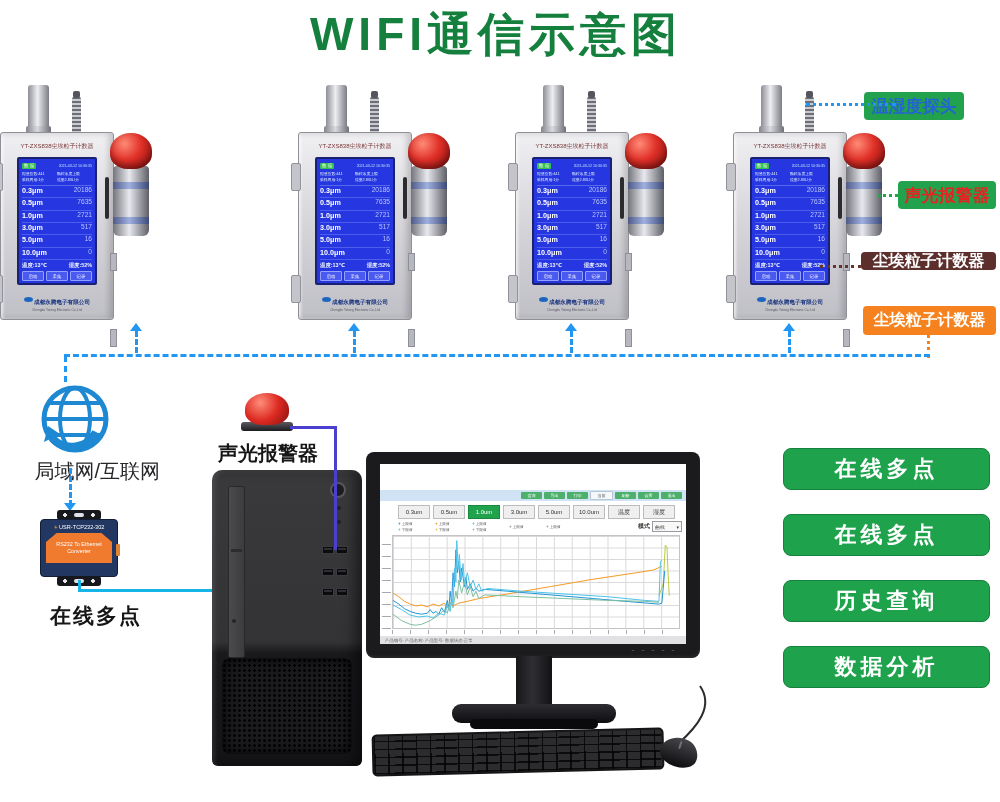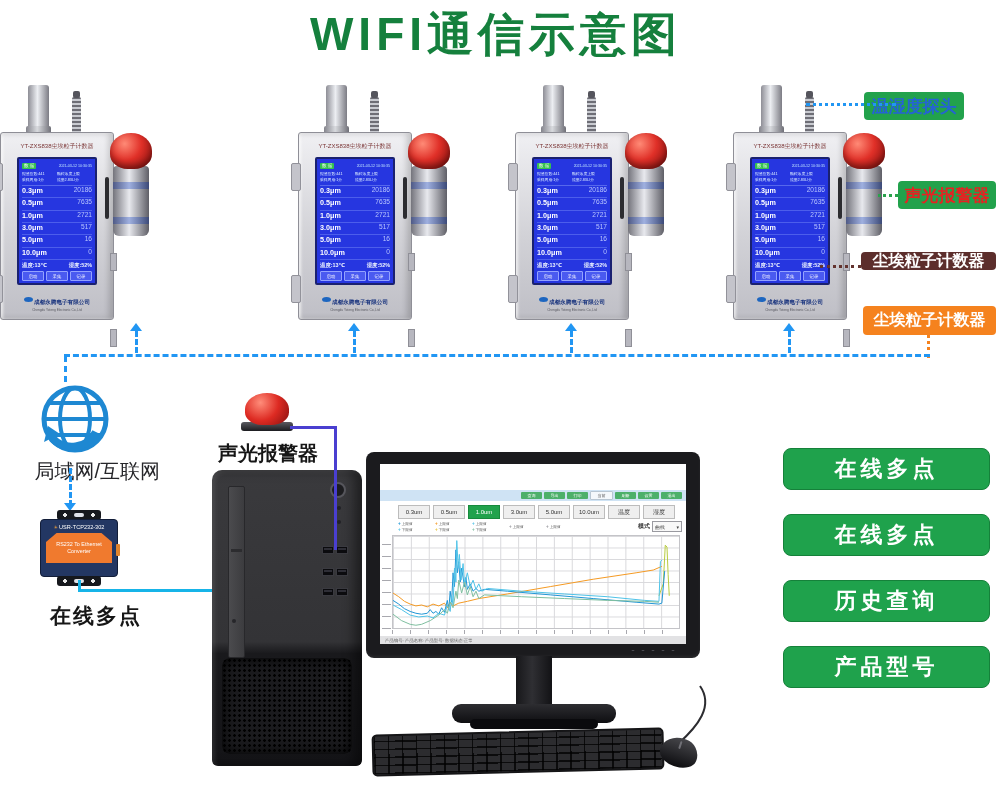--- a/index.html
+++ b/index.html
@@ -613,15 +613,15 @@
     <path d="M64 8 C 78 28, 62 48, 42 66" fill="none" stroke="#2c2c30" stroke-width="2"></path>
   </svg>
 
   <div id="keyboard" class="abs"></div>
   <div id="mouse" class="abs"></div>
 
   <div id="features" class="abs">
       <div class="feature-btn">在线多点</div>
       <div class="feature-btn">在线多点</div>
       <div class="feature-btn">历史查询</div>
-      <div class="feature-btn">产品型号</div>
+      <div class="feature-btn">数据分析</div>
     </div>
 </div>
 
 </body></html>

